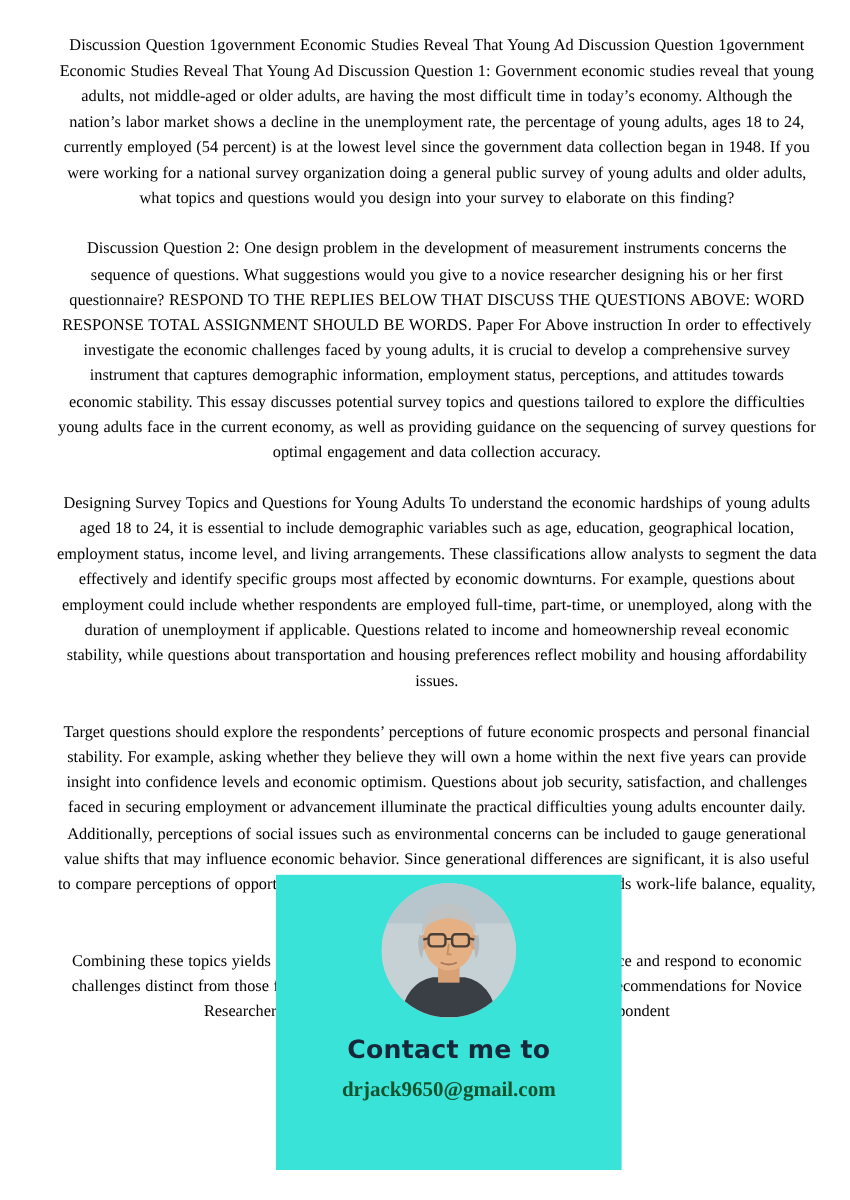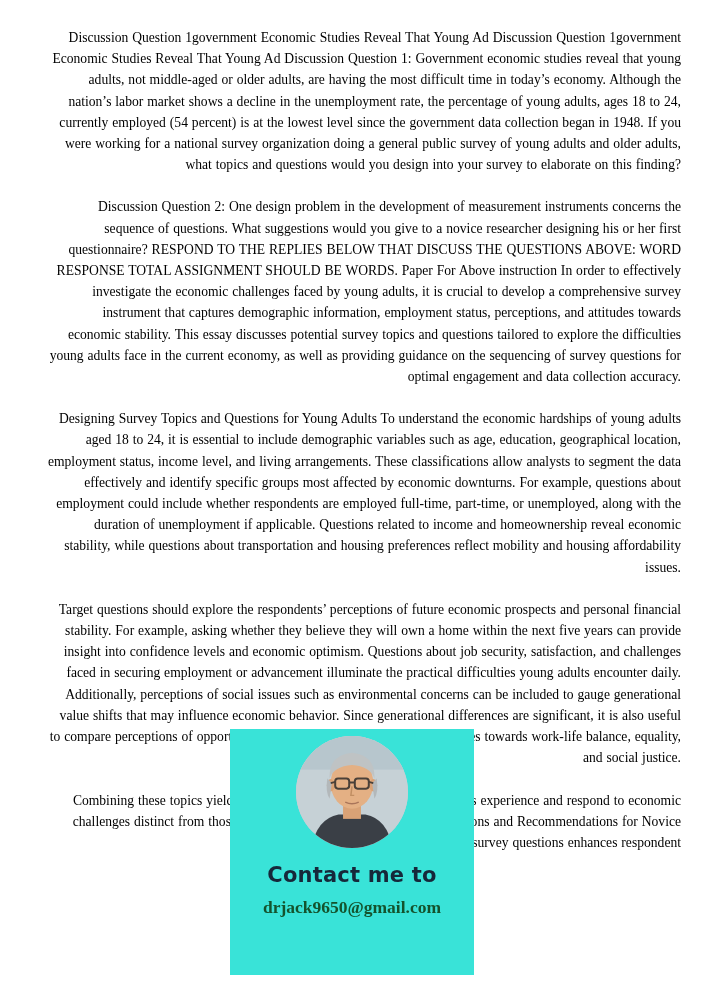--- a/index.html
+++ b/index.html
@@ -18,28 +18,28 @@
     position: absolute;
     left: 47px;
     top: 27px;
     width: 634px;
     color: #000000;
   }
   .doc p {
     margin: 0 0 21px 0;
     font-size: 13.6px;
     line-height: 21.2px;
-    text-align: right;
+    text-align: center;
     word-spacing: 0.5px;
   }
   .overlay-card {
     position: absolute;
     left: 230px;
     top: 729px;
-    width: 244px;
+    width: 288px;
     height: 246px;
     display: flex;
     flex-direction: column;
     align-items: center;
     box-sizing: border-box;
     padding-top: 7px;
   }
   .avatar-wrap {
     width: 112px;
     height: 112px;

